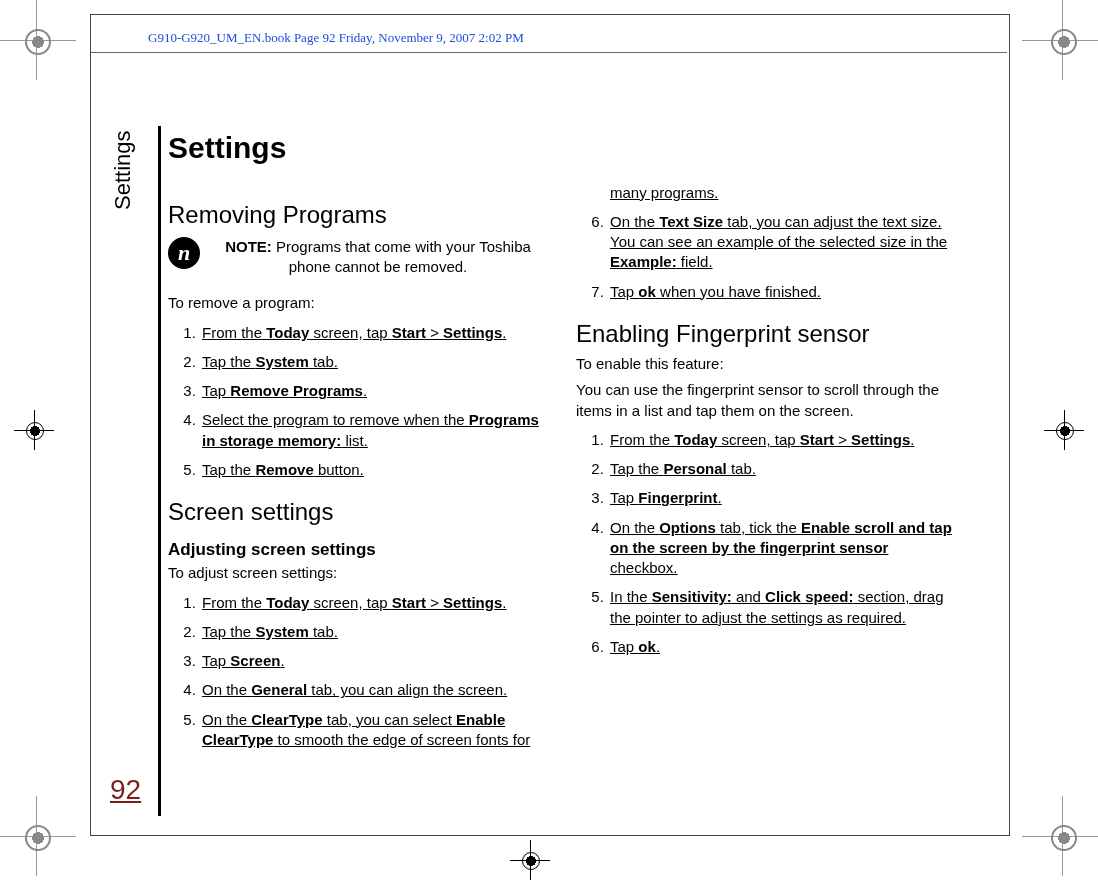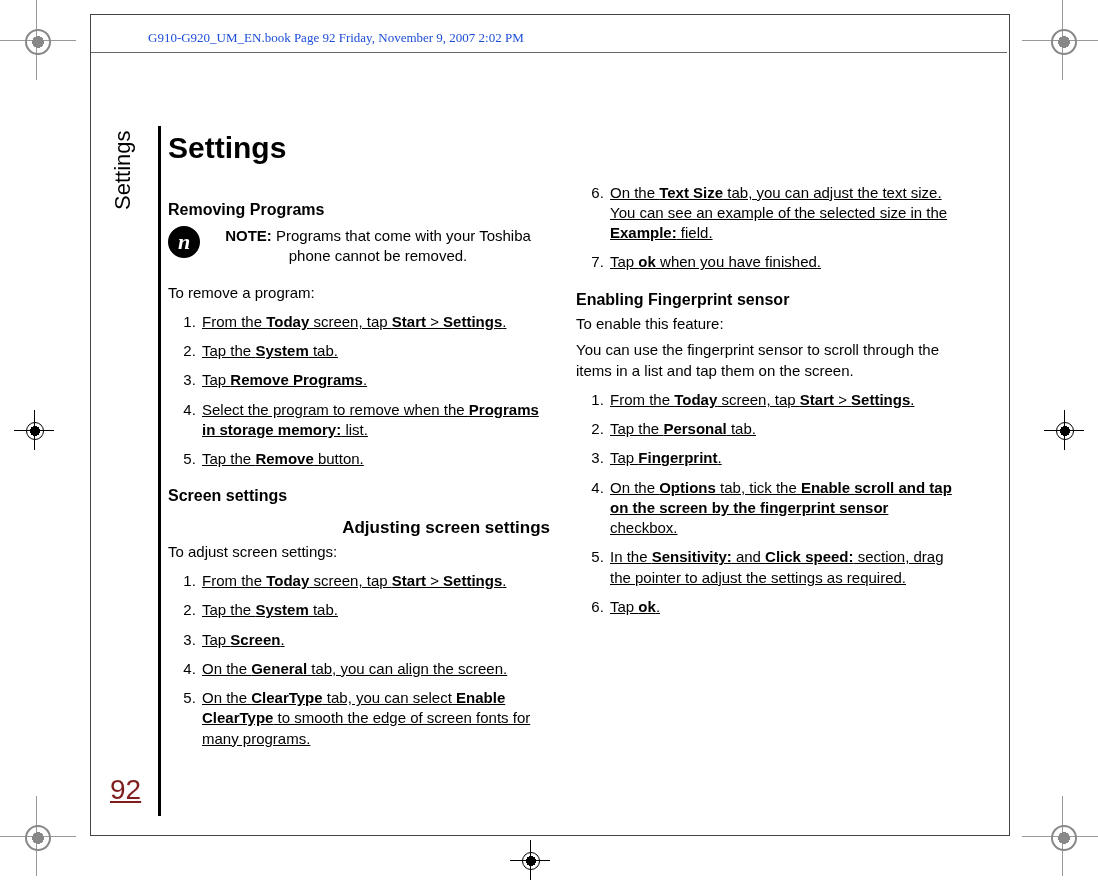--- a/index.html
+++ b/index.html
@@ -123,29 +123,28 @@
     color: #000;
   }
 
   h1 {
     font-size: 30px;
     font-weight: bold;
     margin: 0 0 14px 0;
     column-span: all;
   }
   h2 {
-    font-size: 16px;
-    font-weight: bold;
+    font-size: 24px;
+    font-weight: normal;
     margin: 16px 0 4px 0;
   }
   h3 {
     font-size: 17px;
     font-weight: bold;
     margin: 10px 0 2px 0;
-    text-align: right;
   }
   p { margin: 2px 0 6px 0; }
 
   .note-row {
     display: flex;
     align-items: flex-start;
     margin: 6px 0 16px 0;
     break-inside: avoid;
   }
   .note-icon {

